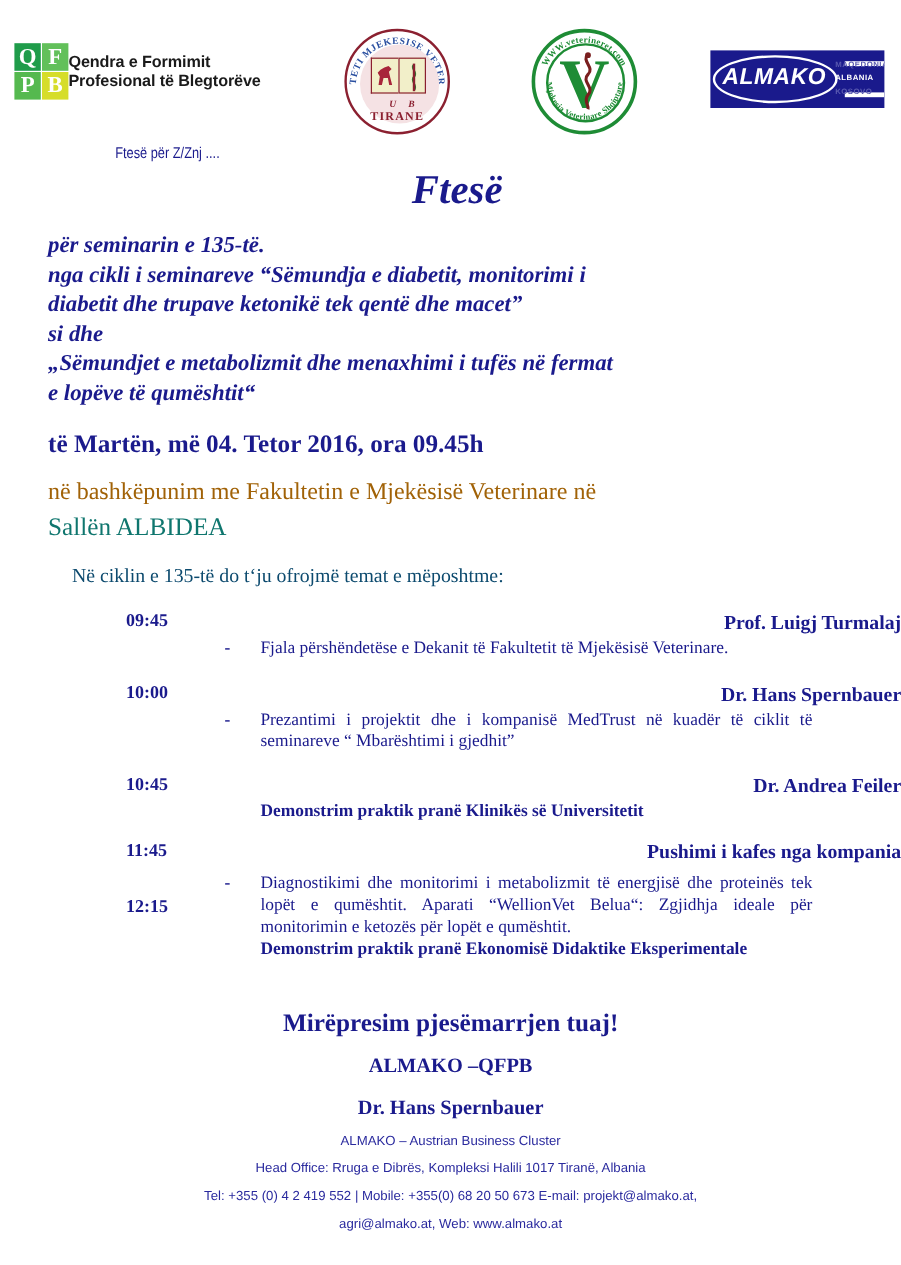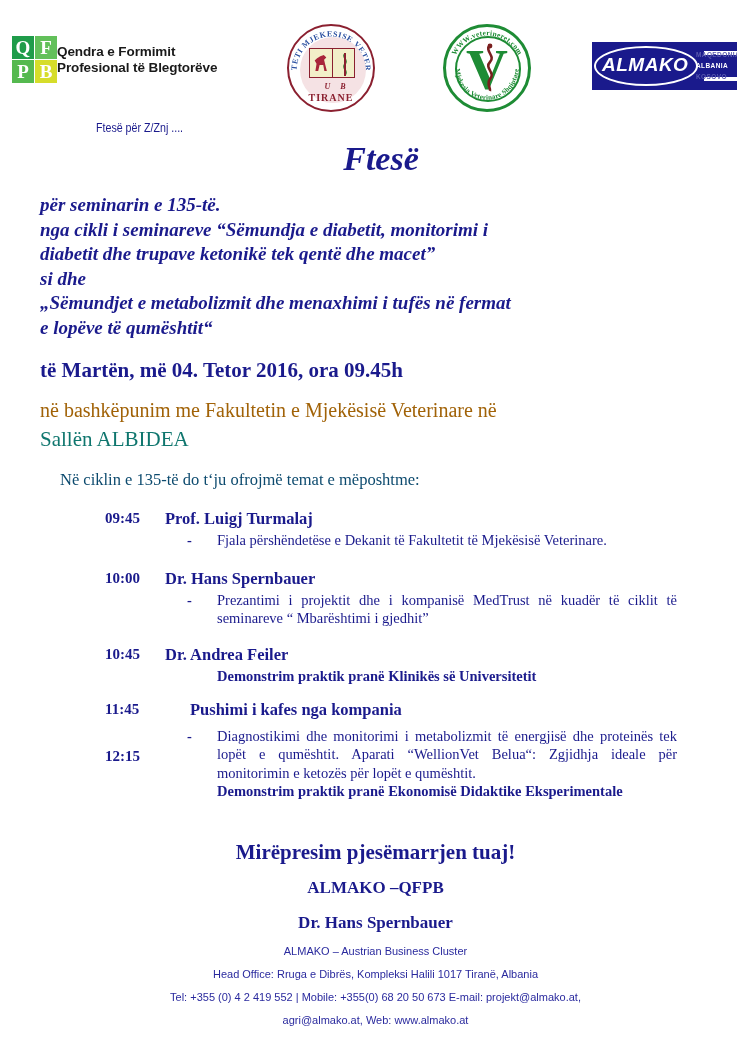--- a/index.html
+++ b/index.html
@@ -301,20 +301,21 @@
   
   .schedule {
     position: absolute;
     left: 0; top: 508px;
     width: 751px;
   }
   .sch-item { position: relative; }
   .sch-head {
     display: flex;
     align-items: baseline;
+    justify-content: flex-end;
   }
   .sch-time {
     position: absolute;
     left: 105px;
     font-family: "Liberation Serif", serif;
     font-weight: 700;
     font-size: 15px;
     line-height: 20px;
     color: #1a1a8c;
   }

